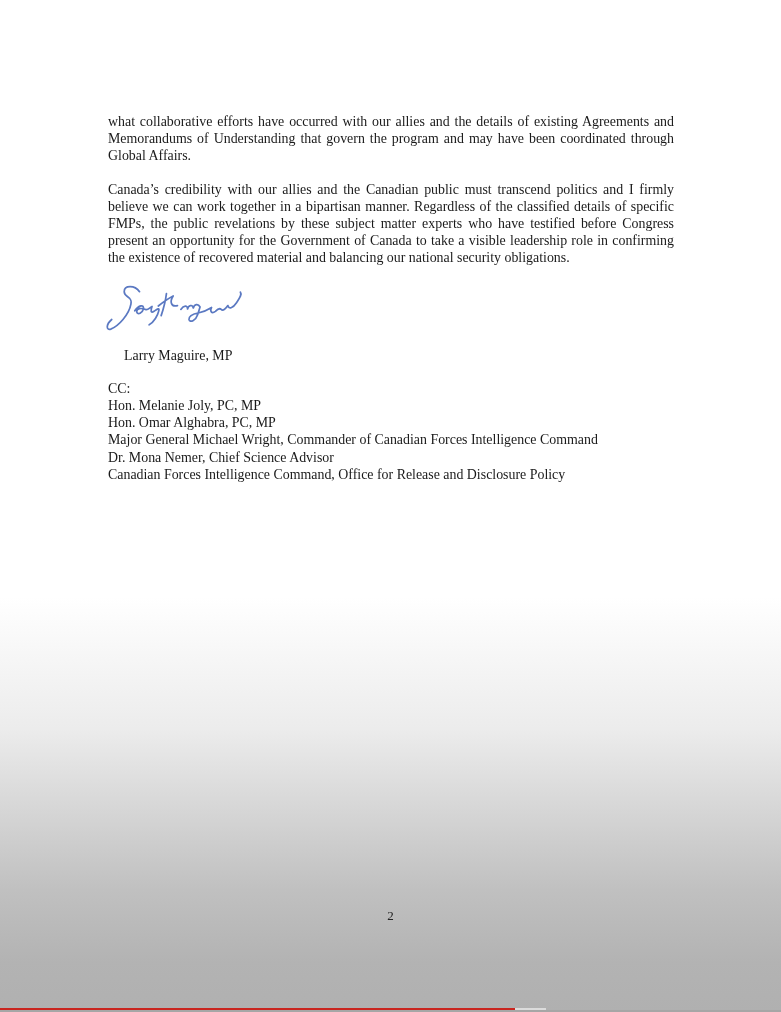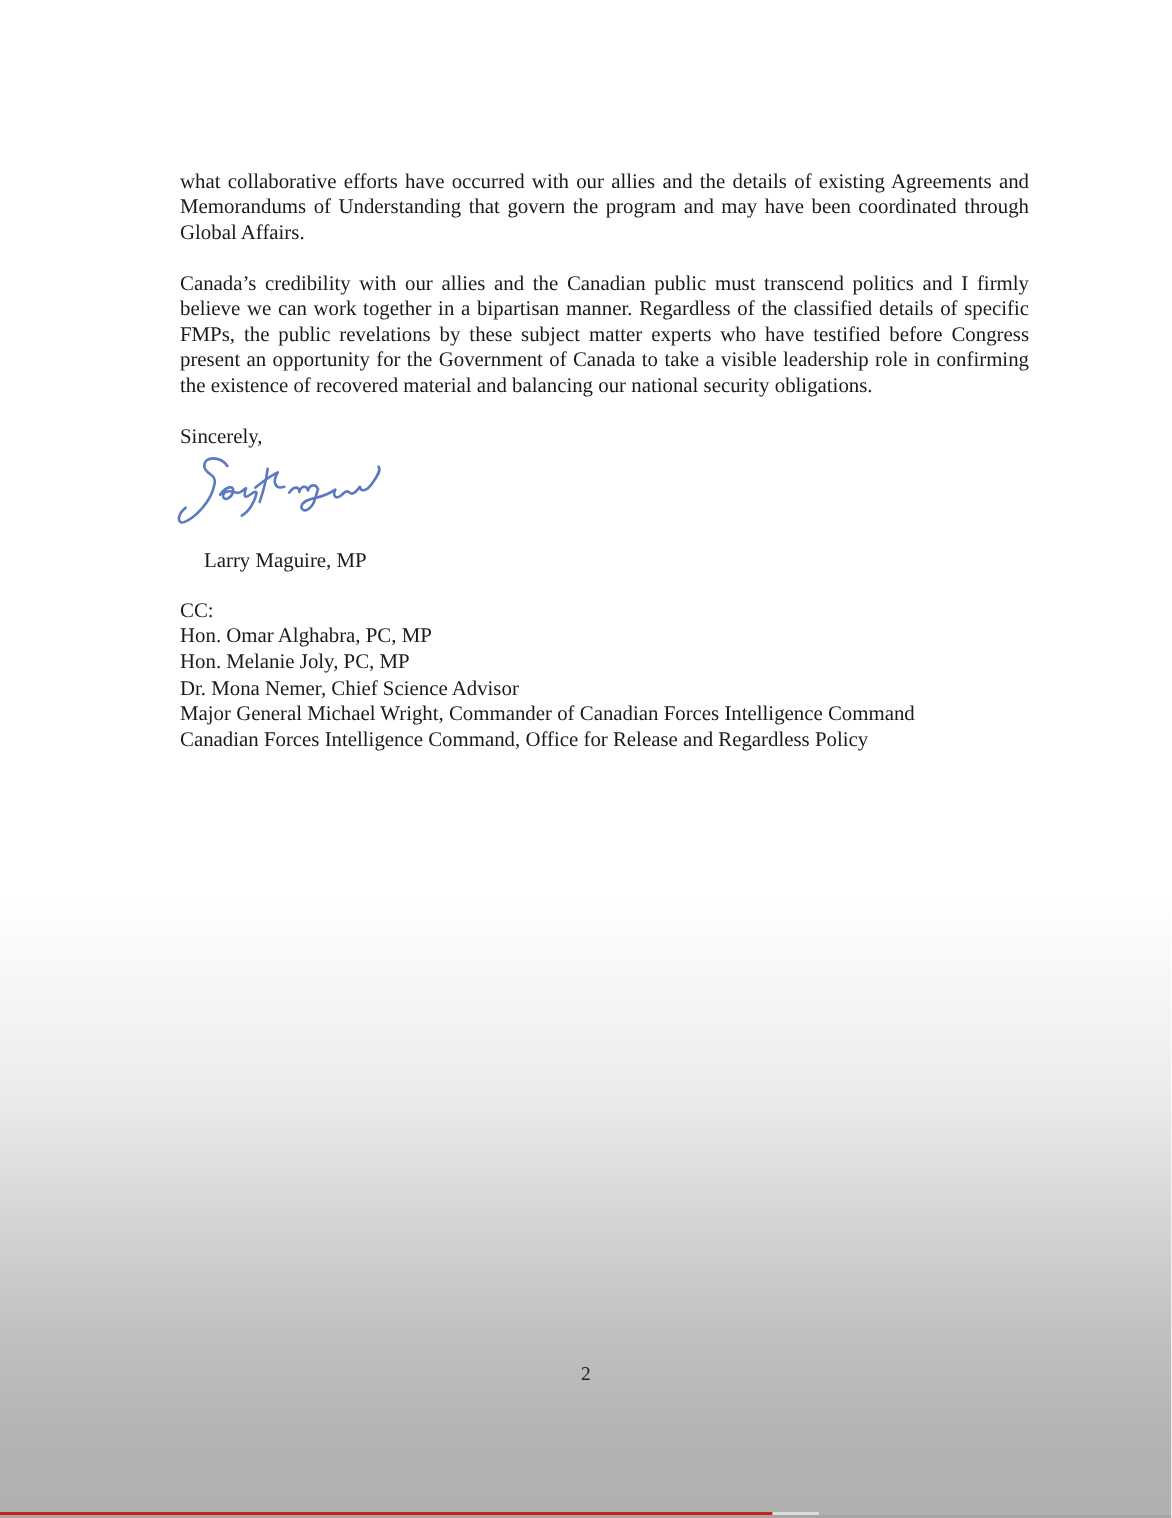--- a/index.html
+++ b/index.html
@@ -17,21 +17,21 @@
       #ffffff 0%,
       #ffffff 59%,
       #ececec 72%,
       #d6d6d6 80%,
       #c0c0c0 88%,
       #b3b3b3 95%,
       #b0b0b0 100%);
   }
   .letter-body {
     position: absolute;
-    left: 120px;
+    left: 108px;
     top: 113px;
     width: 566px;
     font-size: 13.9px;
     line-height: 17.2px;
     color: #1a1a1a;
   }
   .letter-body p.para {
     margin: 0 0 16px 0;
     text-align: justify;
   }
@@ -100,42 +100,41 @@
 
 <div class="screen">
 
   <div class="letter-body">
 
     <p class="para">what collaborative efforts have occurred with our allies and the details of existing Agreements and Memorandums of Understanding that govern the program and may have been coordinated through Global Affairs.</p>
 
     <p class="para">Canada’s credibility with our allies and the Canadian public must transcend politics and I firmly believe we can work together in a bipartisan manner. Regardless of the classified details of specific FMPs, the public revelations by these subject matter experts who have testified before Congress present an opportunity for the Government of Canada to take a visible leadership role in confirming the existence of recovered material and balancing our national security obligations.</p>
 
 
-    <p class="closing">Sincerely,</p>
 
     <div class="signature-wrap">
       <svg width="150" height="48" viewBox="0 0 150 50">
         <g fill="none" stroke-width="1.8" stroke-linecap="round" stroke-linejoin="round" stroke="#5b79c2">
           <path d="M36,9 C31,2 20,2 20,9 C20,15 29,14 27,22 C25,33 14,45 6,48 C1,49.5 1,43 7,38"></path>
           <path d="M31,29 C35,23 41,22 40,27 C39,31 34,34 33,30 C33,26 38,26 42,27.5 C45,28.5 46,26 49,24.5 C47.5,28.5 47.5,32 51,29.5 C54,27.5 57,25 56,29 C55,33.5 51,41 46,43.5"></path>
           <path d="M64,11 C63,19 60.5,28 58.5,34 M55.5,24 C61,19.5 67,15.5 71,13.5 C67,19.5 69,25.5 75.5,23.5"></path>
           <path d="M79,27.5 C82,23 86,23 86,27 C87,23 91,22 92,26 C93,22 97,21 99,25 L96.5,33 C94.5,39 88.5,42 87.5,38 C87,34 93,32 98,31 C103,30 107,28 111,25.5 C109,29.5 111,32.5 115,29.5 C117,27.5 119,25.5 121,27.5 C123,29.5 126,26.5 128,23.5 C129,27.5 133,26.5 137,20.5 C140,16 143,12 141,9.5"></path>
         </g>
       </svg>
     </div>
 
     <p class="signer-line">Larry Maguire, MP</p>
 
     <div class="cc-block">
       <p class="cc-line">CC:</p>
+      <p class="cc-line">Hon. Melanie Joly, PC, MP</p>
       <p class="cc-line">Hon. Omar Alghabra, PC, MP</p>
-      <p class="cc-line">Hon. Melanie Joly, PC, MP</p>
+      <p class="cc-line">Major General Michael Wright, Commander of Canadian Forces Intelligence Command</p>
       <p class="cc-line">Dr. Mona Nemer, Chief Science Advisor</p>
-      <p class="cc-line">Major General Michael Wright, Commander of Canadian Forces Intelligence Command</p>
-      <p class="cc-line">Canadian Forces Intelligence Command, Office for Release and Regardless Policy</p>
+      <p class="cc-line">Canadian Forces Intelligence Command, Office for Release and Disclosure Policy</p>
     </div>
 
   </div>
 
   <div class="page-number">2</div>
 
   <div class="player-bar">
     <div class="bar-bottom-edge"></div>
     <div class="progress-played" style="background: rgb(201, 37, 31);"></div>
     <div class="progress-buffer" style="background: rgb(220, 220, 220);"></div>

